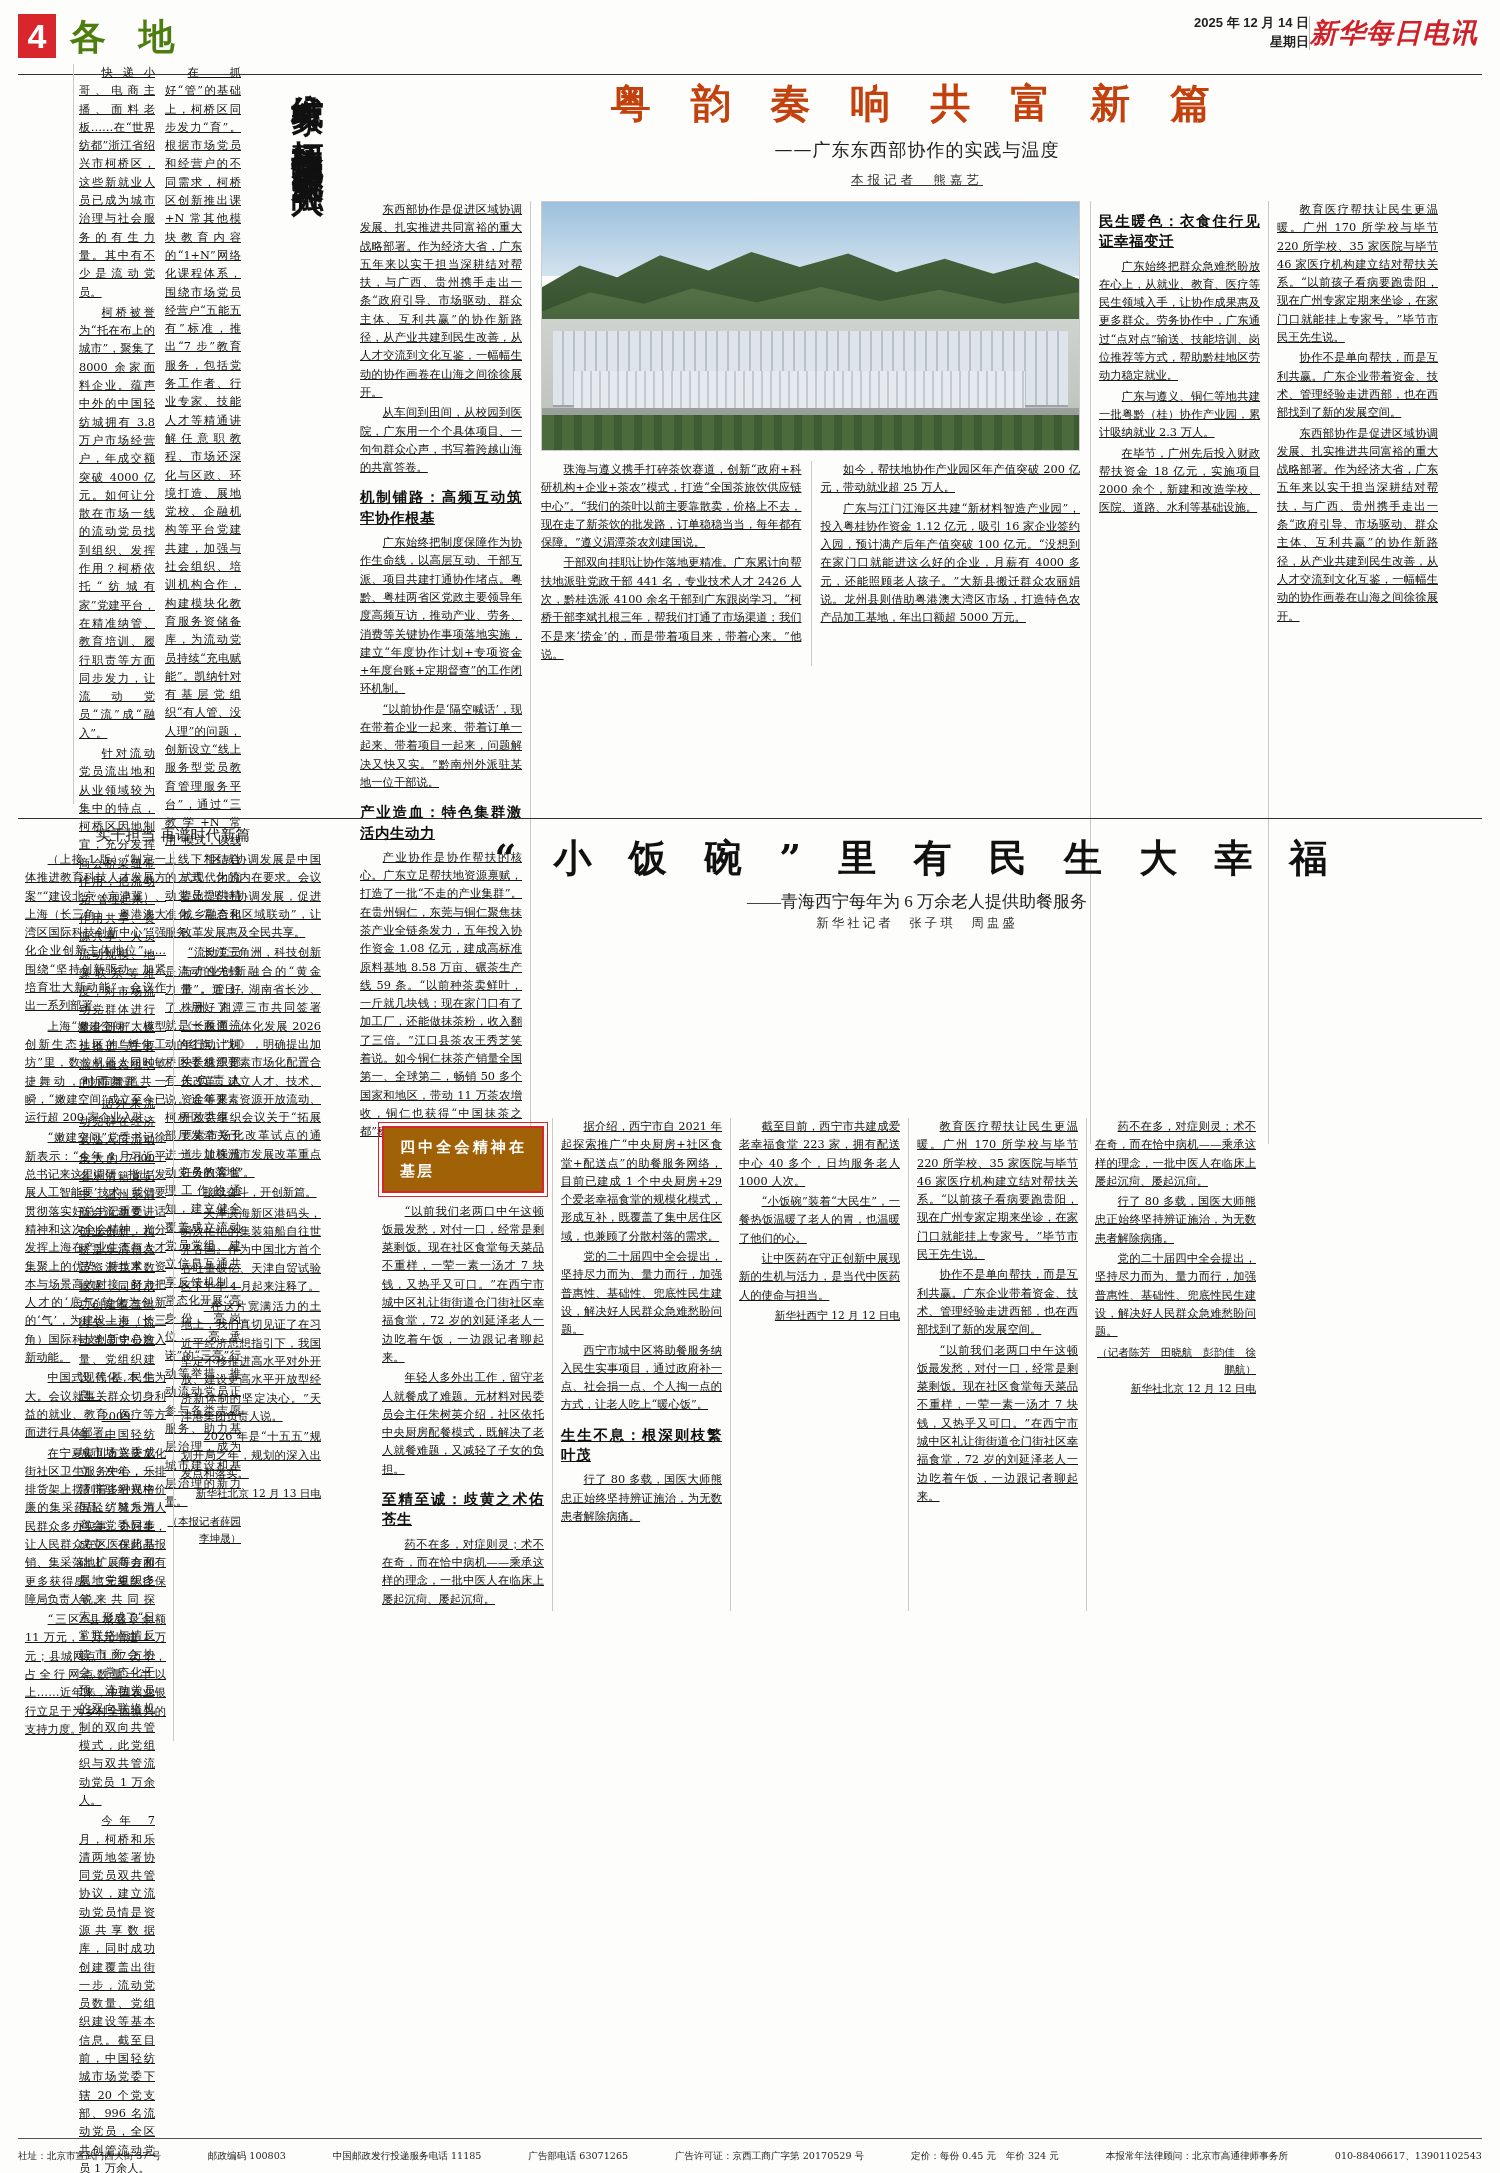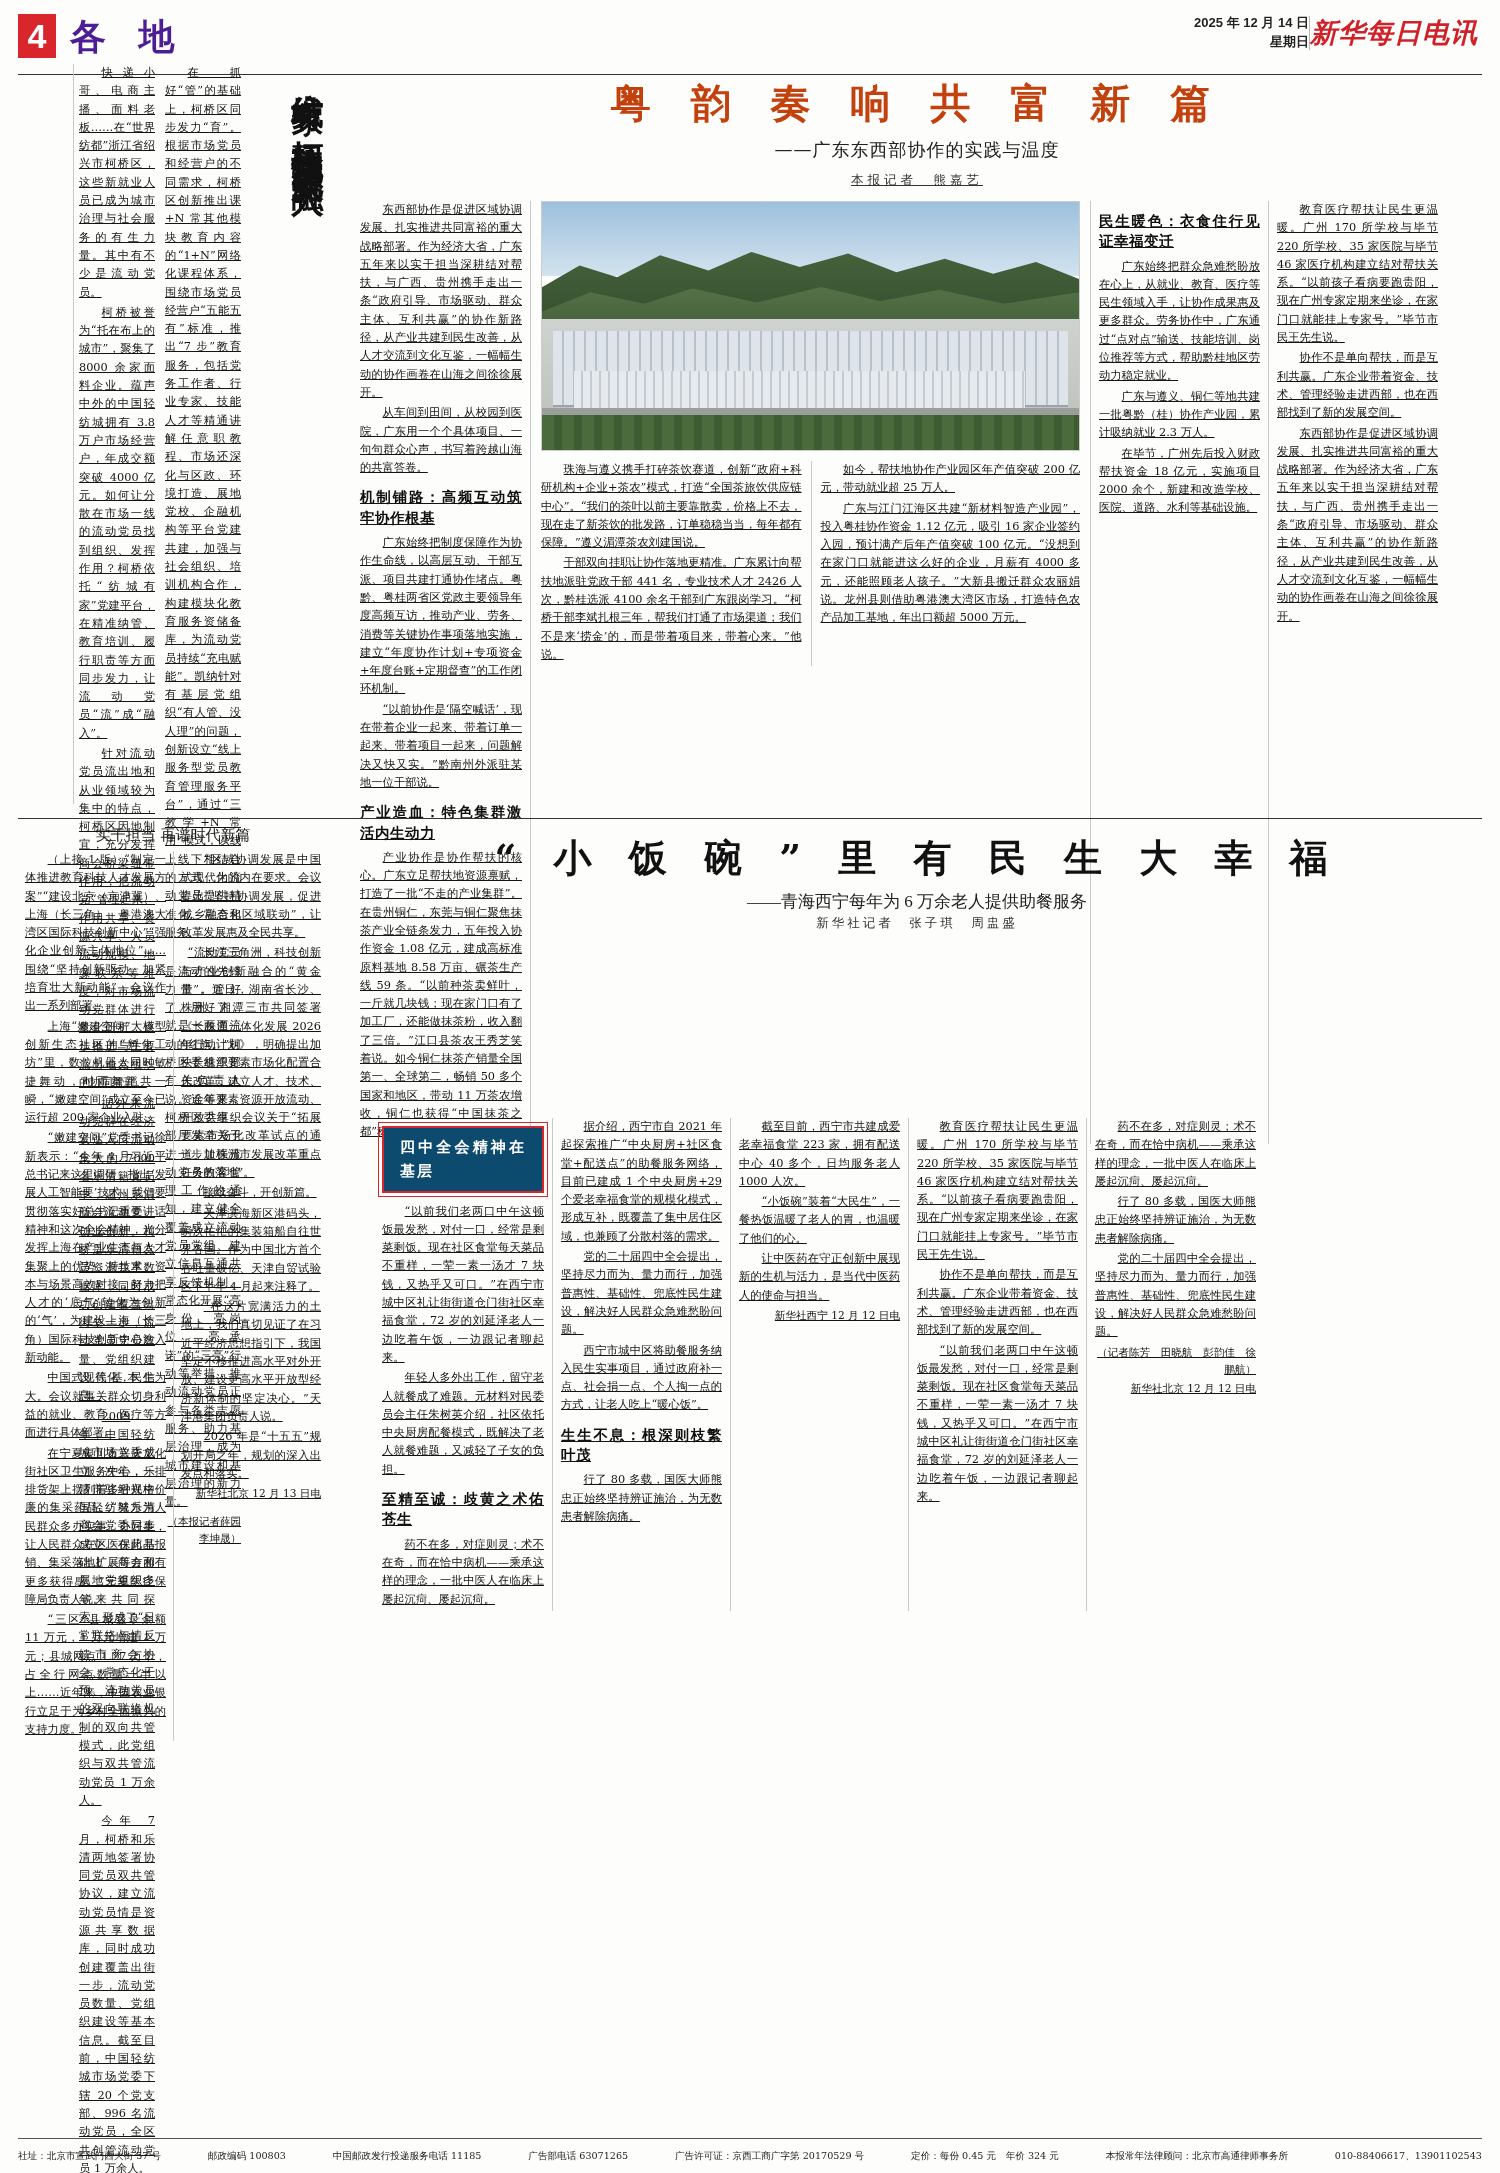--- a/index.html
+++ b/index.html
@@ -14,21 +14,21 @@
 
   
   .masthead{display:flex;align-items:flex-start;justify-content:space-between;height:58px;padding-top:14px;}
   .mh-left{display:flex;align-items:center;gap:14px;}
   .pagenum{
     width:38px;height:44px;background:#d8262c;color:#fff;
     font-family:"Liberation Sans",sans-serif;font-weight:bold;font-size:34px;
     display:flex;align-items:center;justify-content:center;line-height:1;
   }
   .sectitle{
-    color:#4c1d95;font-size:36px;font-weight:bold;letter-spacing:10px;
+    color:#4d7c0f;font-size:36px;font-weight:bold;letter-spacing:10px;
     font-family:"DejaVu Serif",serif;line-height:1;
   }
   .mh-right{display:flex;align-items:center;gap:0;padding-right:4px;}
   .mh-date{
     text-align:right;font-family:"Liberation Sans",sans-serif;
     font-size:13px;line-height:1.45;color:#222;font-weight:bold;
   }
   .mh-sep{width:1px;height:34px;background:#bbb;}
   .mh-logo{
     color:#cf2127;font-size:27px;font-weight:bold;letter-spacing:1px;
@@ -112,21 +112,21 @@
 
   .art2{position:absolute;left:352px;top:836px;width:1130px;}
   .a2-title{
     text-align:center;font-size:38px;font-weight:bold;letter-spacing:12px;
     font-family:"DejaVu Serif",serif;line-height:1.15;color:#111;
   }
   .a2-sub{text-align:center;font-size:17px;margin-top:10px;color:#222;}
   .a2-byline{text-align:center;font-size:12.5px;margin-top:2px;letter-spacing:3px;color:#333;}
 
   .tagbox{
-    display:inline-block;background:#0c4a6e;color:#fff;font-weight:bold;
+    display:inline-block;background:#a16207;color:#fff;font-weight:bold;
     font-family:"Liberation Sans",sans-serif;font-size:15px;letter-spacing:2px;
     padding:7px 16px;border:2px solid #d8262c;outline:1px solid #d8262c;
     outline-offset:3px;margin:8px 0 10px 0;
   }
 
   .lowcols{position:absolute;left:18px;top:1118px;right:18px;display:flex;}
   .lc{width:178px;padding:0 8px;box-sizing:border-box;}
 
   
   .footrule{position:absolute;left:18px;right:18px;bottom:34px;border-top:1px solid #555;}

